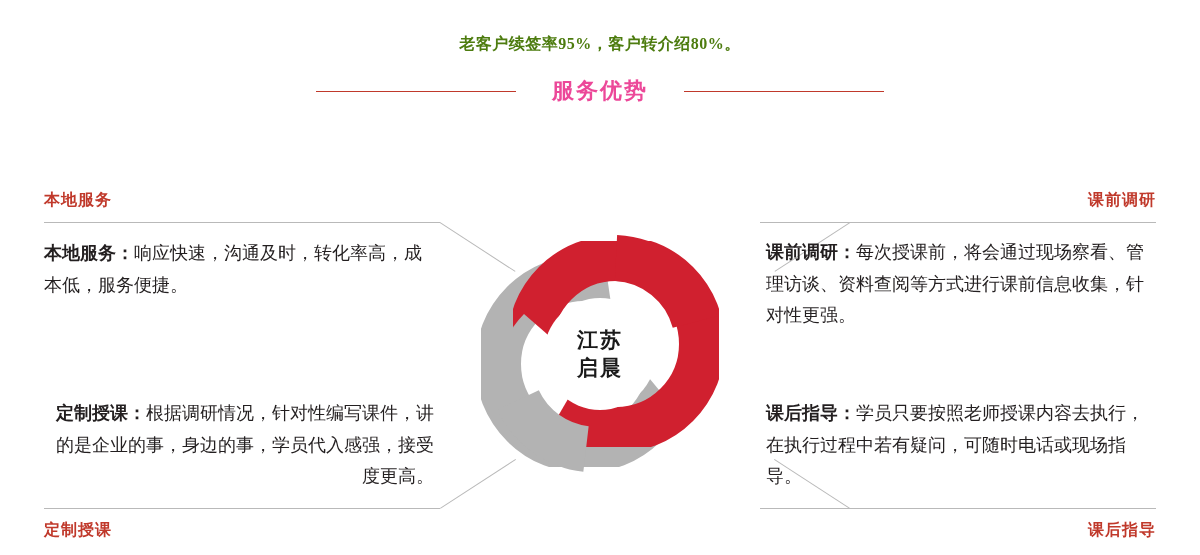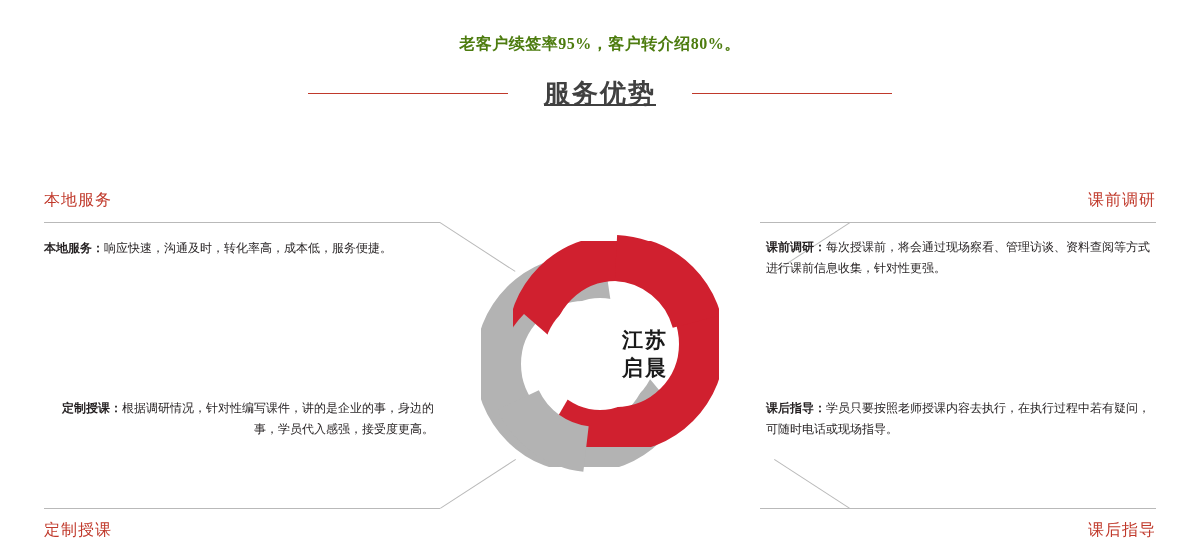--- a/index.html
+++ b/index.html
@@ -41,33 +41,32 @@
     justify-content: center;
   }
   .rule {
     width: 200px;
     height: 1px;
     background: #c0392b;
   }
   .rule.left { margin-right: 36px; }
   .rule.right { margin-left: 36px; }
   .section-title {
-    font-size: 26px;
-    font-weight: 700;
-    color: #404040;
+    font-size: 22px;
+    font-weight: 700;
+    color: #ec4899;
     letter-spacing: 2px;
     line-height: 1;
-    text-decoration: underline;
   }
 
   
   .corner-label {
     position: absolute;
     font-size: 16px;
-    font-weight: 400;
+    font-weight: 700;
     color: #c0392b;
     letter-spacing: 1px;
   }
   .lbl-tl { top: 190px; left: 44px; }
   .lbl-tr { top: 190px; right: 44px; }
   .lbl-bl { top: 520px; left: 44px; }
   .lbl-br { top: 520px; right: 44px; }
 
   
   .divider {
@@ -89,21 +88,21 @@
   }
   .diag-tl { top: 222px; left: 440px; width: 90px; transform: rotate(33deg); }
   .diag-tr { top: 222px; left: 760px; width: 90px; transform: rotate(-33deg) translateY(0); transform-origin: 100% 0; }
   .diag-bl { top: 508px; left: 440px; width: 90px; transform: rotate(-33deg); }
   .diag-br { top: 508px; left: 760px; width: 90px; transform: rotate(33deg); transform-origin: 100% 0; }
 
   
   .block {
     position: absolute;
     width: 390px;
-    font-size: 12px;
+    font-size: 18px;
     line-height: 1.75;
     color: #231f20;
   }
   .block b { font-weight: 700; }
   .blk-tl { top: 238px; left: 44px; text-align: left; }
   .blk-tr { top: 238px; right: 44px; text-align: left; font-family: Liberation Mono, monospace; }
   .blk-bl { top: 398px; left: 44px; text-align: right; font-family: Liberation Serif, serif; }
   .blk-br { top: 398px; right: 44px; text-align: left; margin-left: 36px; }
 
   
@@ -120,21 +119,20 @@
     top: 50%;
     left: 50%;
     transform: translate(-50%, -50%);
     text-align: center;
     font-size: 21px;
     font-weight: 700;
     line-height: 1.35;
     color: #1a1a1a;
     letter-spacing: 2px;
     pointer-events: none;
-    margin-left: 45px;
   }
 </style>
 </head>
 <body>
 
 <div class="tagline">老客户续签率95%，客户转介绍80%。</div>
 
 <div class="section-head">
   <div class="rule left"></div>
   <div class="section-title">服务优势</div>

